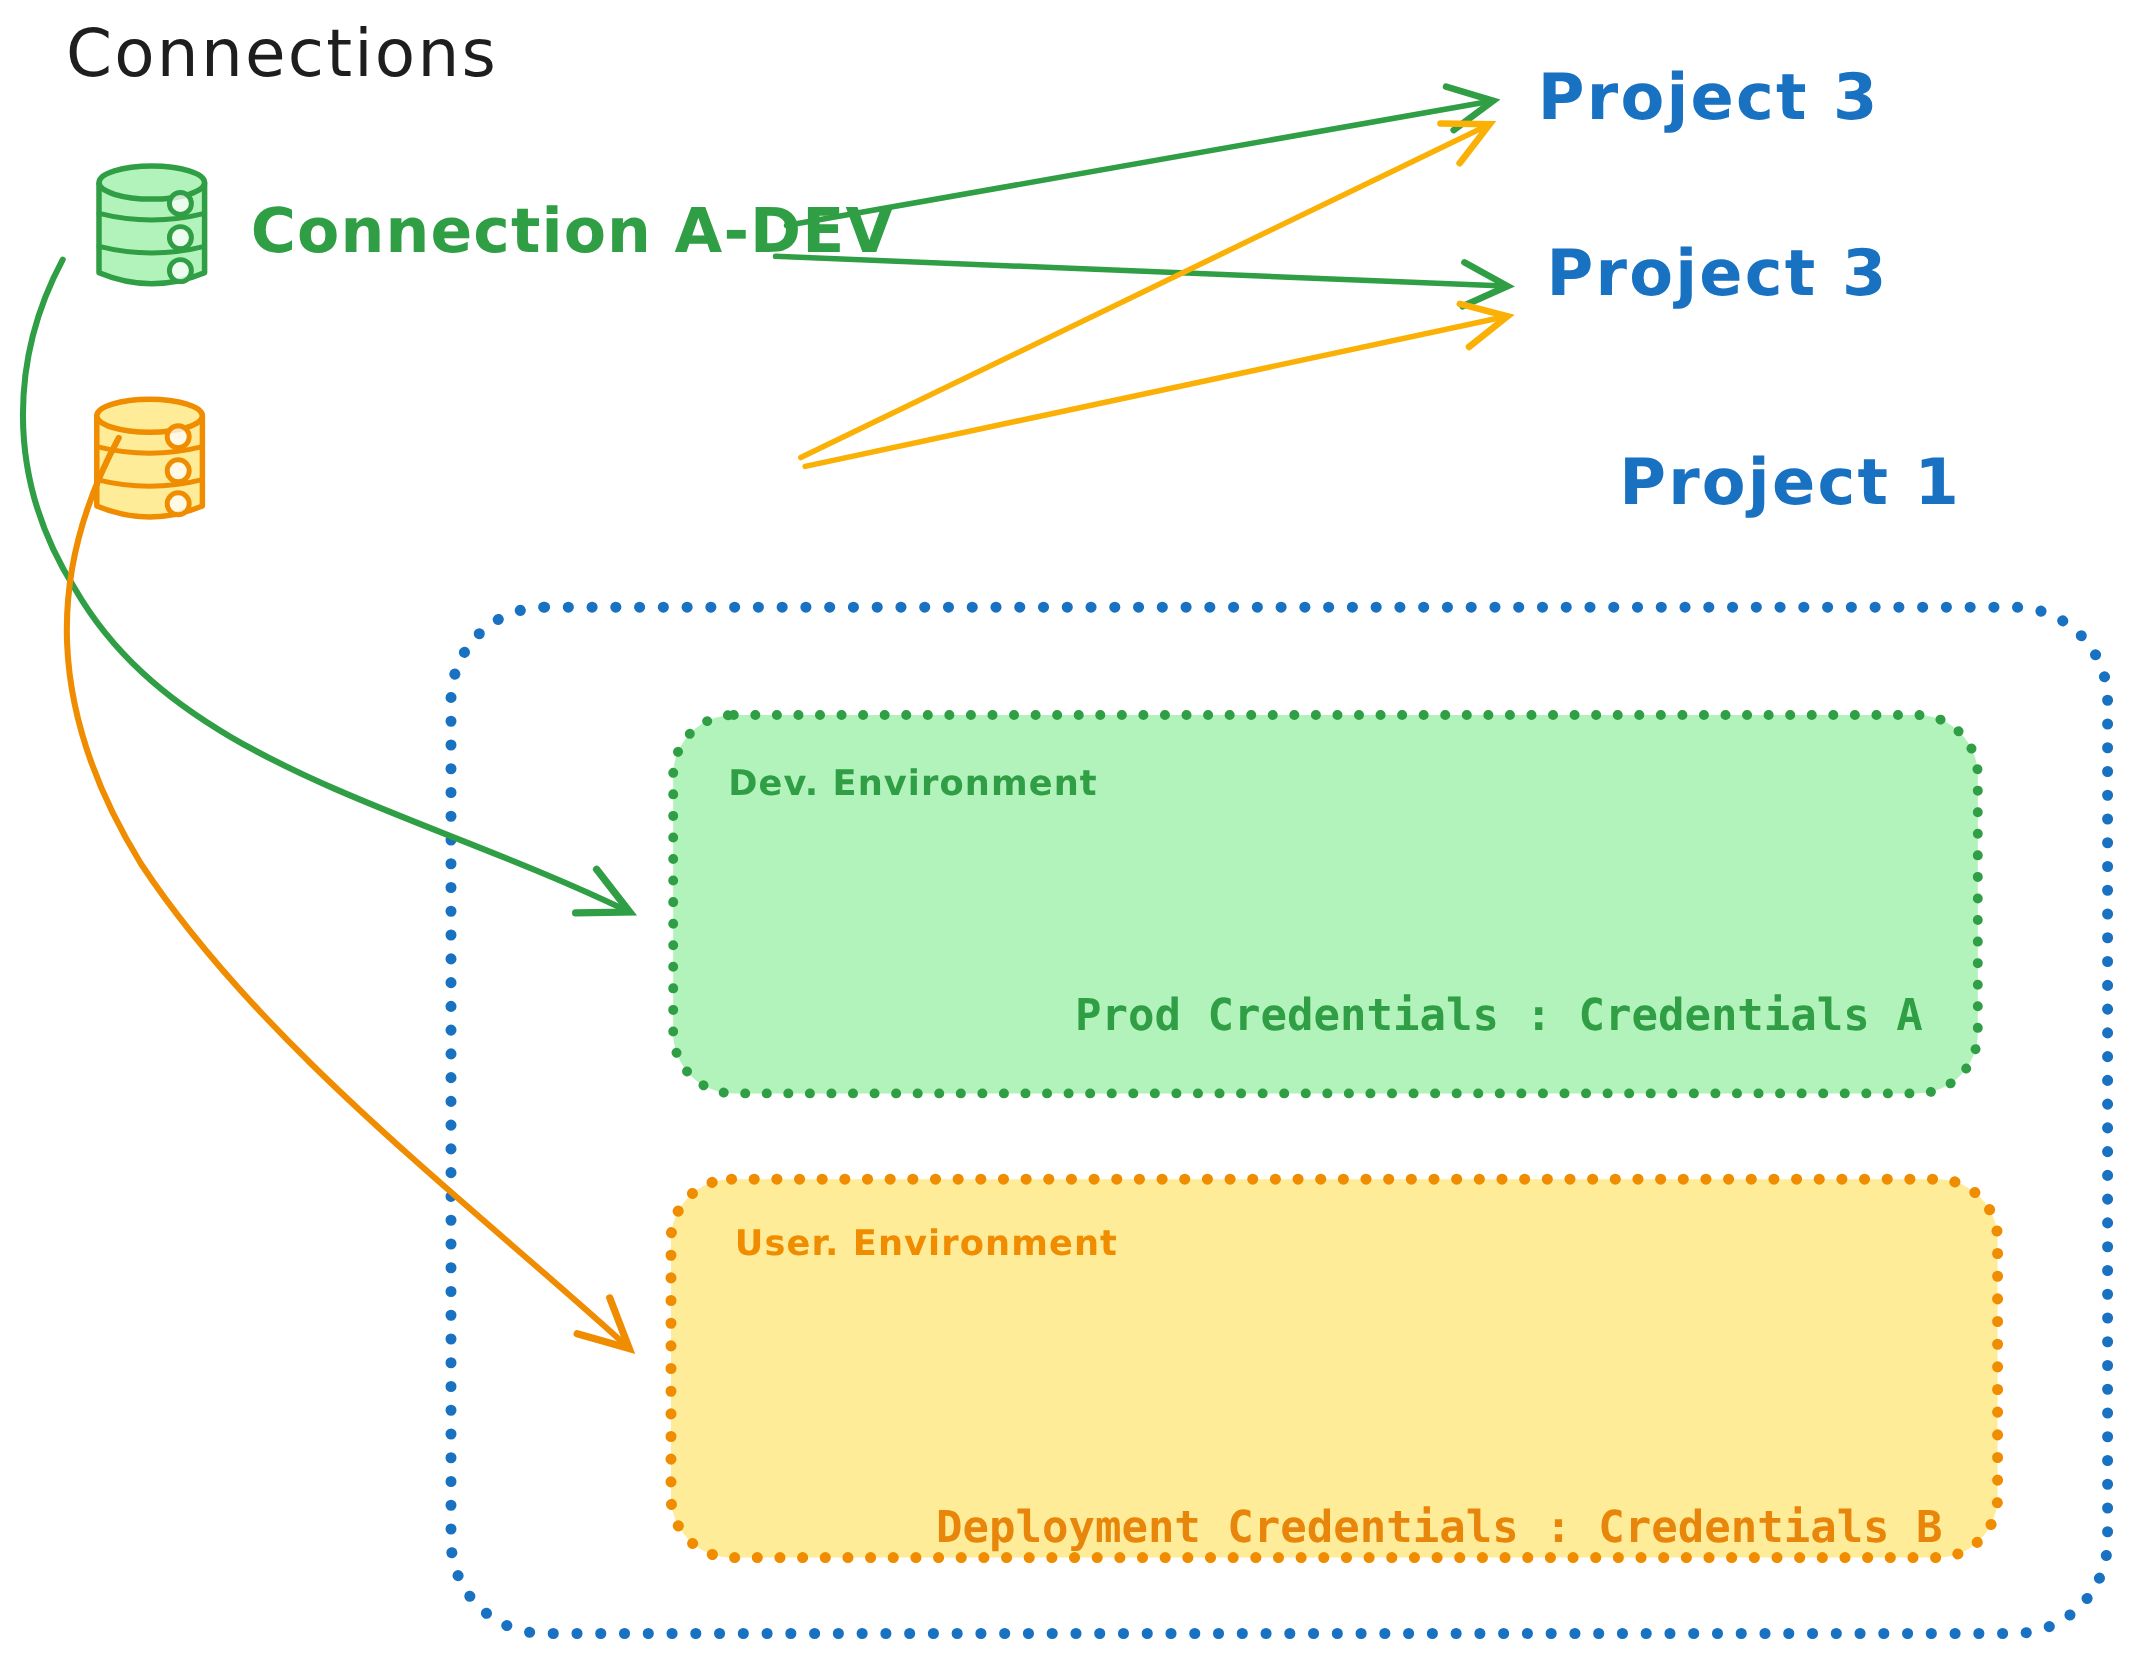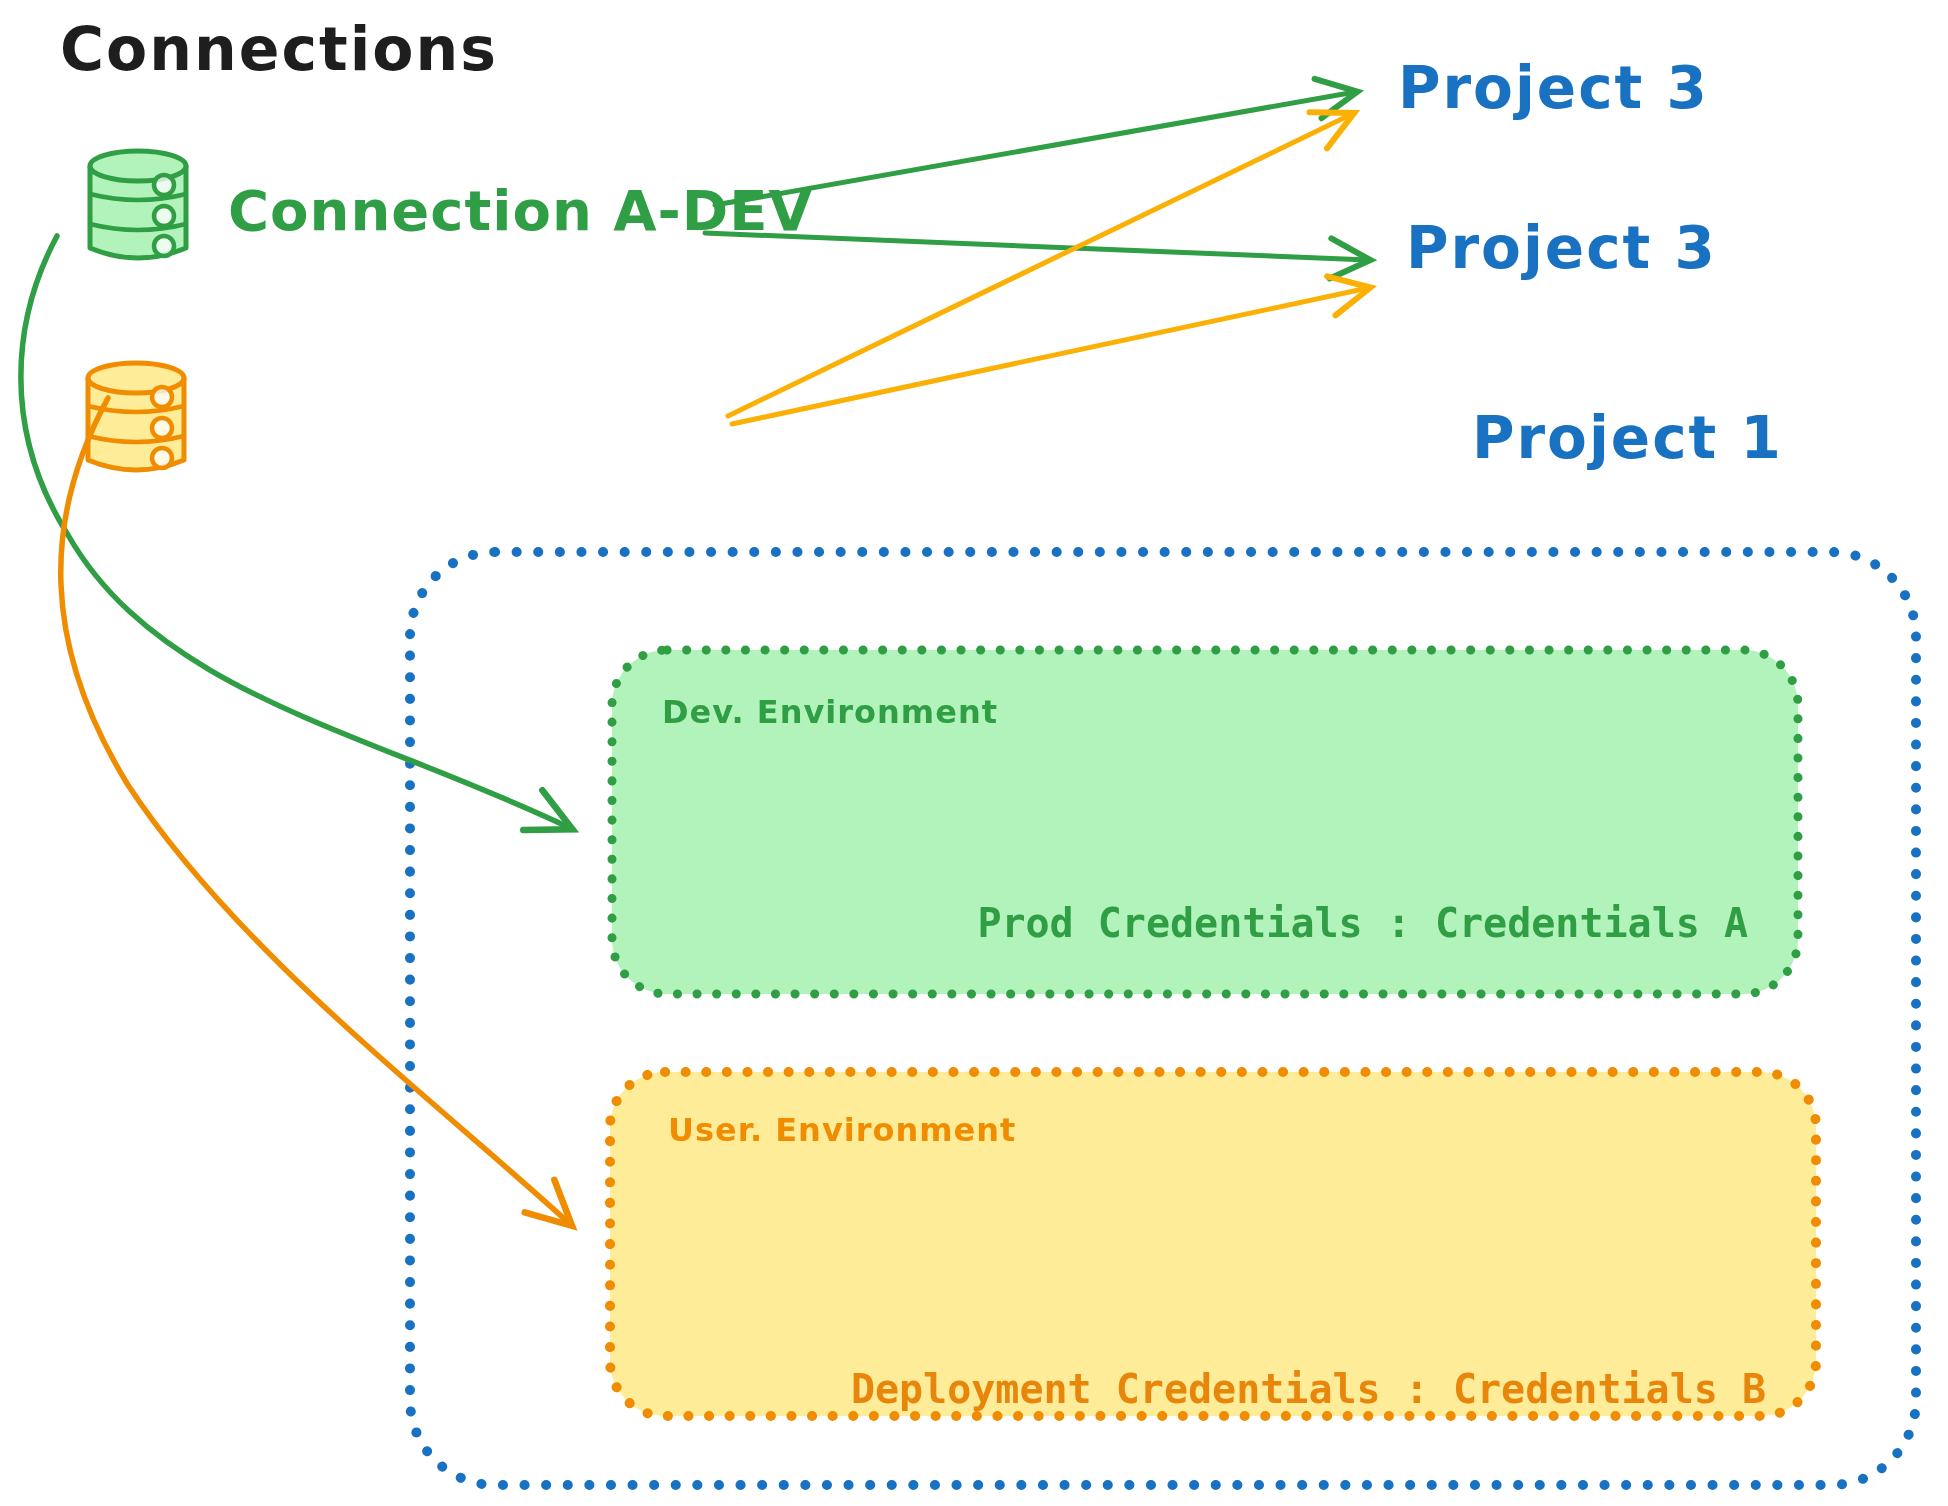--- a/index.html
+++ b/index.html
@@ -8,21 +8,21 @@
     width: 1948px;
     height: 1506px;
     background: #ffffff;
     overflow: hidden;
     font-family: "DejaVu Sans", "Liberation Sans", sans-serif;
   }
   #shapes { position: absolute; left: 0; top: 0; width: 1948px; height: 1506px; }
   .label { position: absolute; white-space: nowrap; line-height: 1.05; }
   .title {
     left: 60px; top: 18px;
-    font-size: 60px; font-weight: 700; color: #1e1e1e; letter-spacing: 2px;
+    font-size: 60px; font-weight: 400; color: #1e1e1e; letter-spacing: 2px;
   }
   .conn-a {
     left: 228px; top: 182px;
     font-size: 56px; font-weight: 600; color: #2f9e44; letter-spacing: 1px;
   }
   .conn-b {
     left: 220px; top: 390px;
     font-size: 48px; font-weight: 600; color: #f08c00; letter-spacing: 1px;
   }
   .project { color: #1971c2; font-size: 58px; font-weight: 700; letter-spacing: 2px; }

